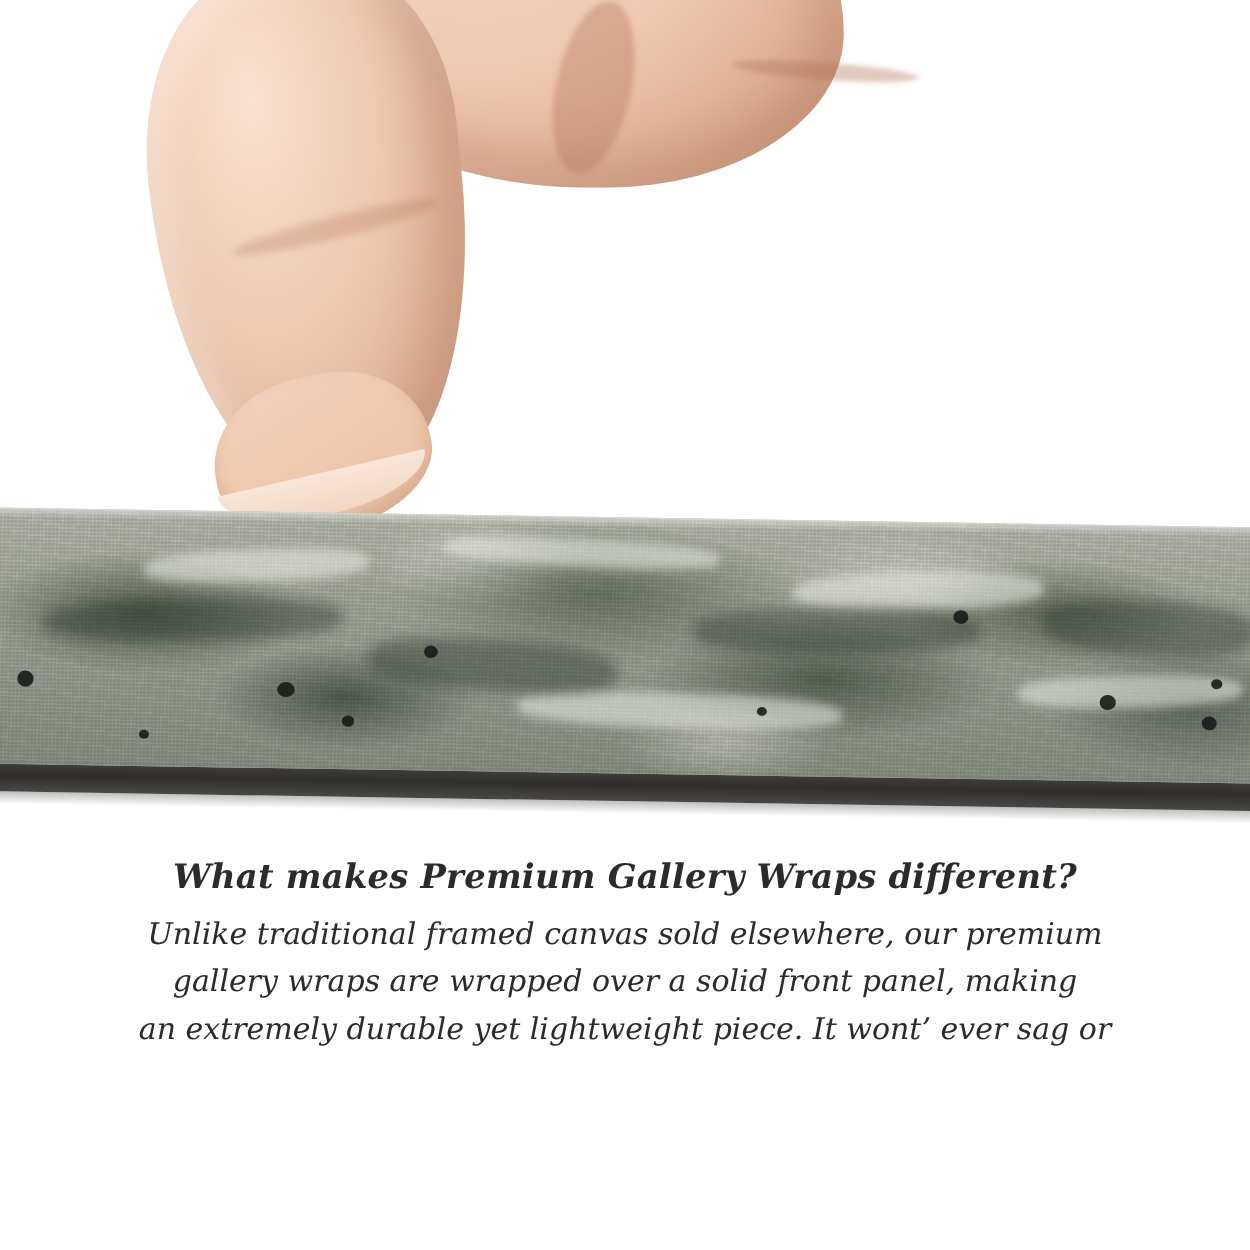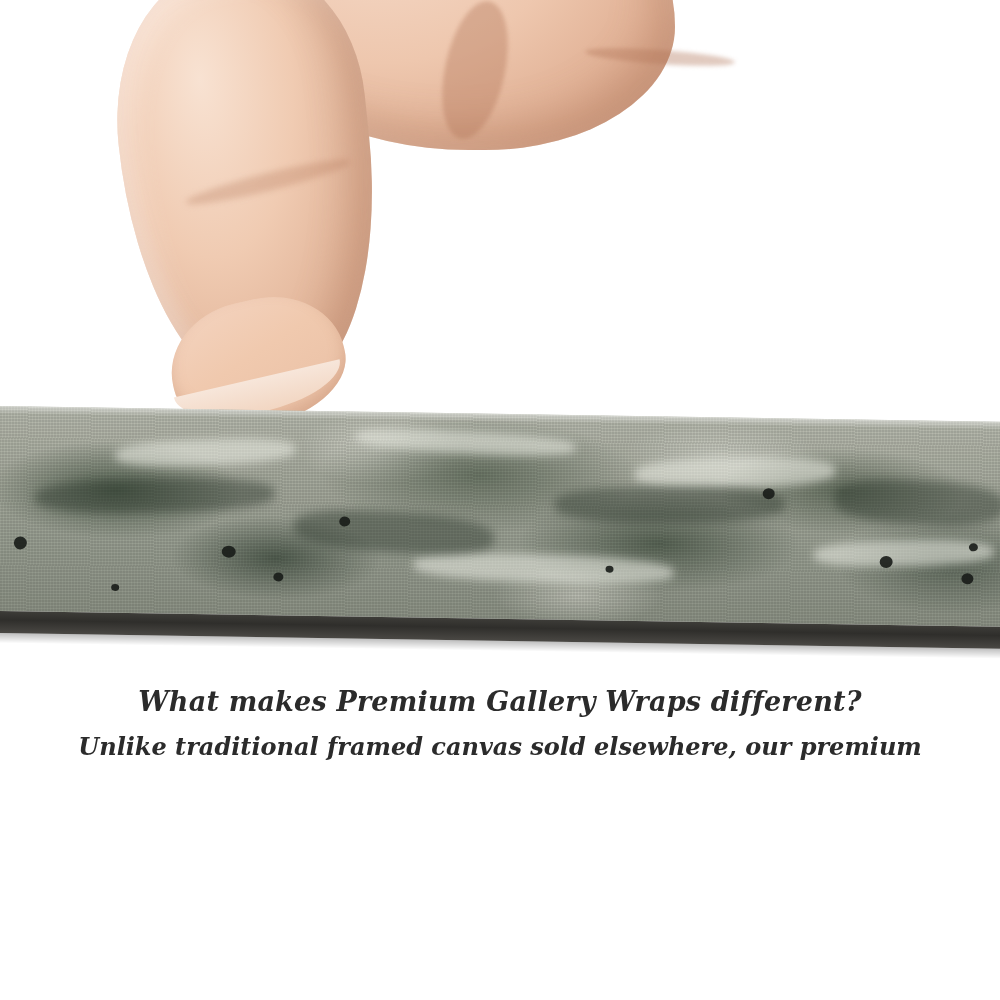--- a/index.html
+++ b/index.html
@@ -203,21 +203,21 @@
   }
   .caption-title {
     font-size: 27px;
     font-weight: 700;
     letter-spacing: 0.2px;
     margin-bottom: 11px;
   }
   .caption-line {
     font-size: 24px;
     line-height: 38px;
-    font-weight: 700;
+    font-weight: 400;
   }
   .caption-last {
     margin-top: 6px;
   }
 </style>
 </head>
 <body>
 
 <div class="scene">
 
@@ -265,15 +265,17 @@
       </div>
       <div class="slab-edge"></div>
       <div class="slab-shadow"></div>
     </div>
 
   </div>
 
   <div class="caption">
     <div class="caption-title">What makes Premium Gallery Wraps different?</div>
     <div class="caption-line">Unlike traditional framed canvas sold elsewhere, our premium</div>
+    <div class="caption-line">gallery wraps are wrapped over a solid front panel, making</div>
+    <div class="caption-line">an extremely durable yet lightweight piece. It wont’ ever sag or</div>
   </div>
 
 </div>
 
 </body></html>

